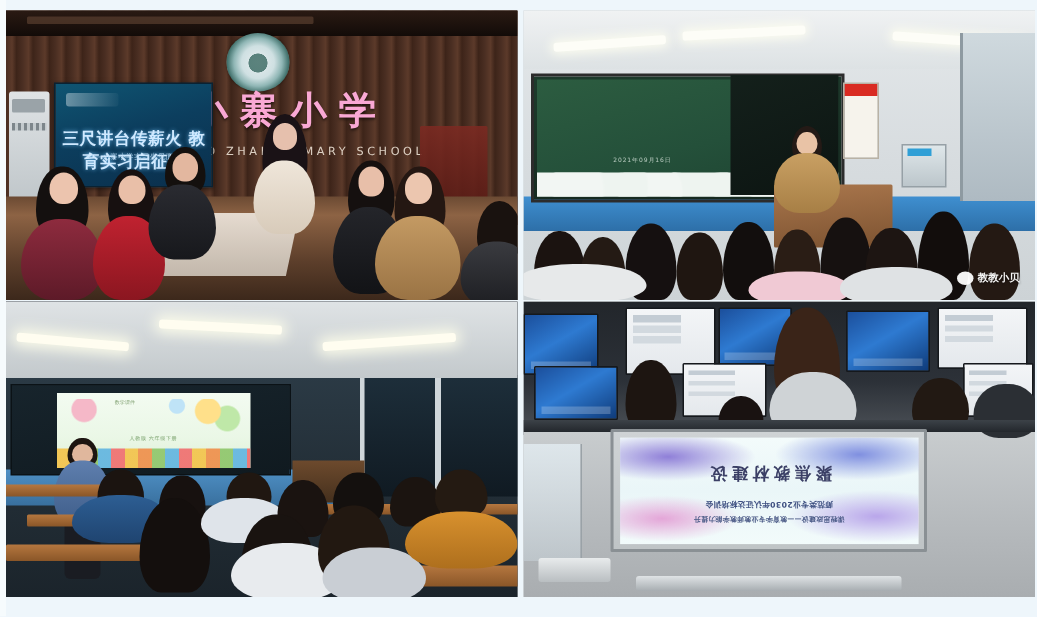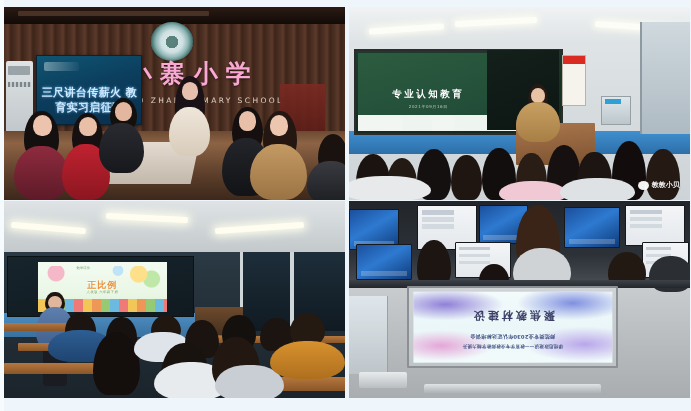--- a/index.html
+++ b/index.html
@@ -244,21 +244,20 @@
       <div class="c2-wall"></div>
       <div class="c2-ceiling"></div>
       <div class="c2-tube" style="left:6%;top:10%;width:22%;transform:rotate(-4deg);"></div>
       <div class="c2-tube" style="left:31%;top:6%;width:24%;transform:rotate(-3deg);"></div>
       <div class="c2-tube" style="left:72%;top:9%;width:26%;transform:rotate(4deg);"></div>
 
       <div class="c2-blue"></div>
       <div class="c2-board">
         <div class="c2-slide">
           <div class="c2-clouds"></div>
-          <div class="t2">专业认知教育</div>
           <div class="t3">2021年09月16日</div>
         </div>
       </div>
       <div class="c2-dark"></div>
       <div class="c2-poster"></div>
       <div class="c2-win"></div>
       <div class="c2-box"></div>
       <div class="c2-podium"></div>
 
       <div class="hair" style="left:52.5%;top:40%;width:6%;height:12%;background:#241a16;"></div>
@@ -292,21 +291,20 @@
       <div class="c3-ceil"></div>
       <div class="c3-tube" style="left:2%;top:12%;width:22%;transform:rotate(5deg);"></div>
       <div class="c3-tube" style="left:30%;top:7%;width:24%;transform:rotate(3deg);"></div>
       <div class="c3-tube" style="left:62%;top:12%;width:26%;transform:rotate(-4deg);"></div>
 
       <div class="c3-blue"></div>
       <div class="c3-board">
         <div class="c3-slide">
           <div class="c3-dots"></div>
           <div class="tag">数学课件</div>
-          <div class="tt">正比例</div>
           <div class="ss">人教版 六年级下册</div>
           <div class="c3-blocks"></div>
         </div>
       </div>
       <div class="c3-win"></div>
       <div class="c3-wall" style="left:56%;top:54%;width:14%;height:14%;background:linear-gradient(180deg,#6d4a2d,#45301d);"></div>
 
       <div class="hair" style="left:12%;top:46%;width:6%;height:10%;background:#1d1511;"></div>
       <div class="head" style="left:13%;top:48%;width:4%;height:7%;background:#e0b79d;"></div>
       <div class="person" style="left:9.5%;top:54%;width:11%;height:22%;background:linear-gradient(180deg,#5f7fae,#3d5c88);"></div>

